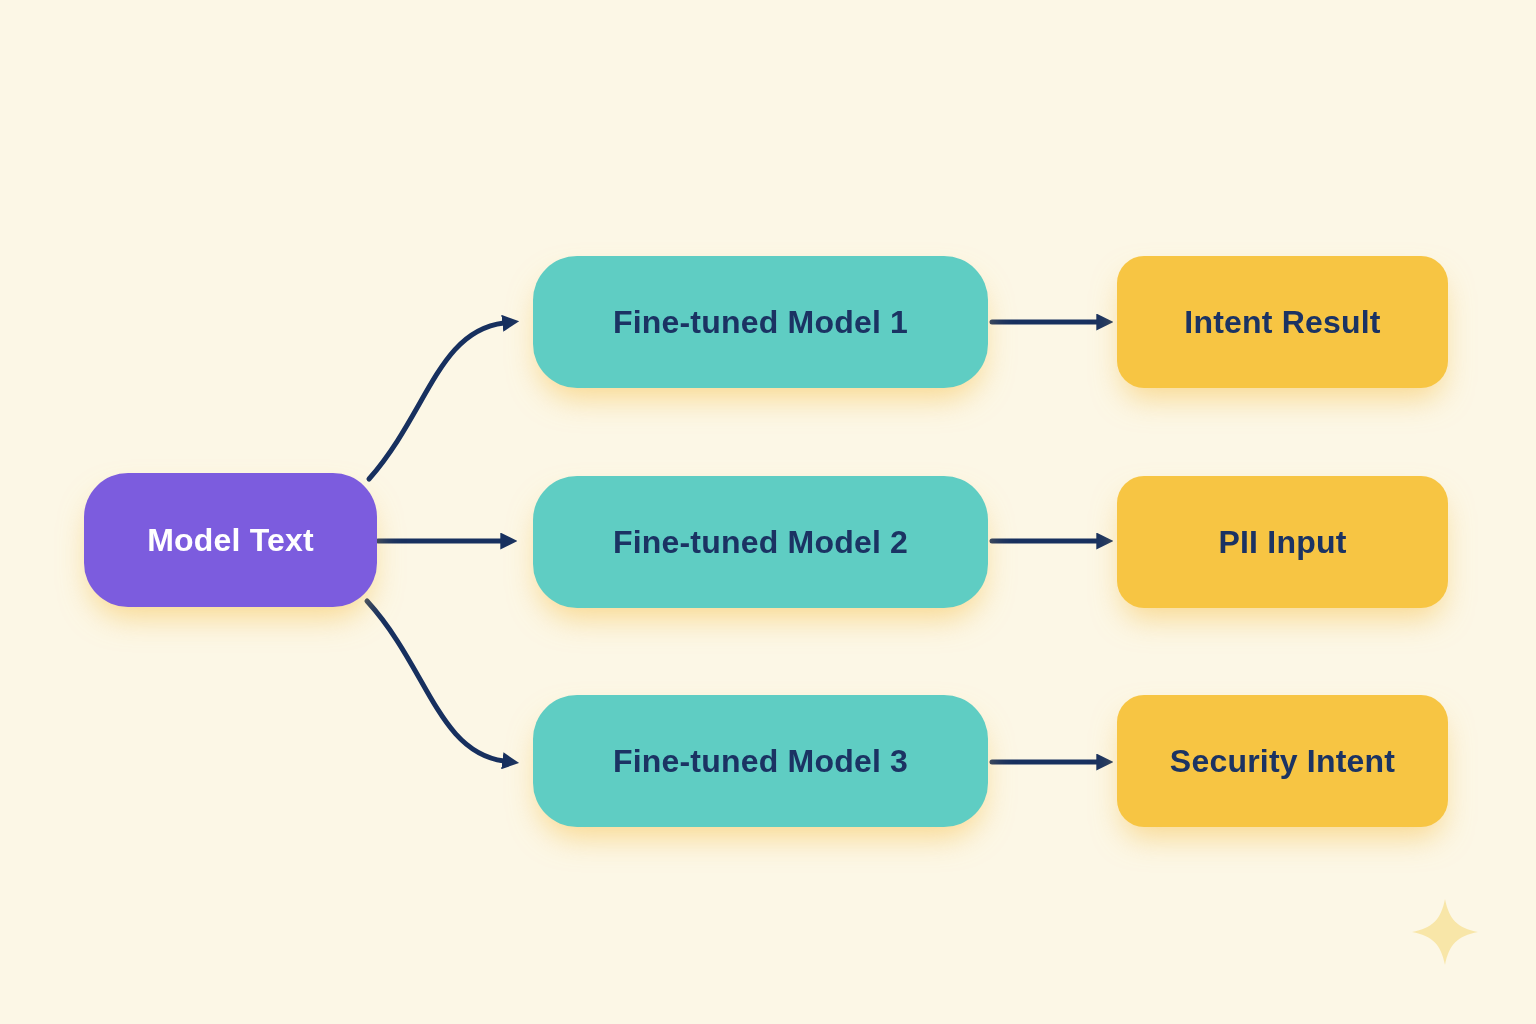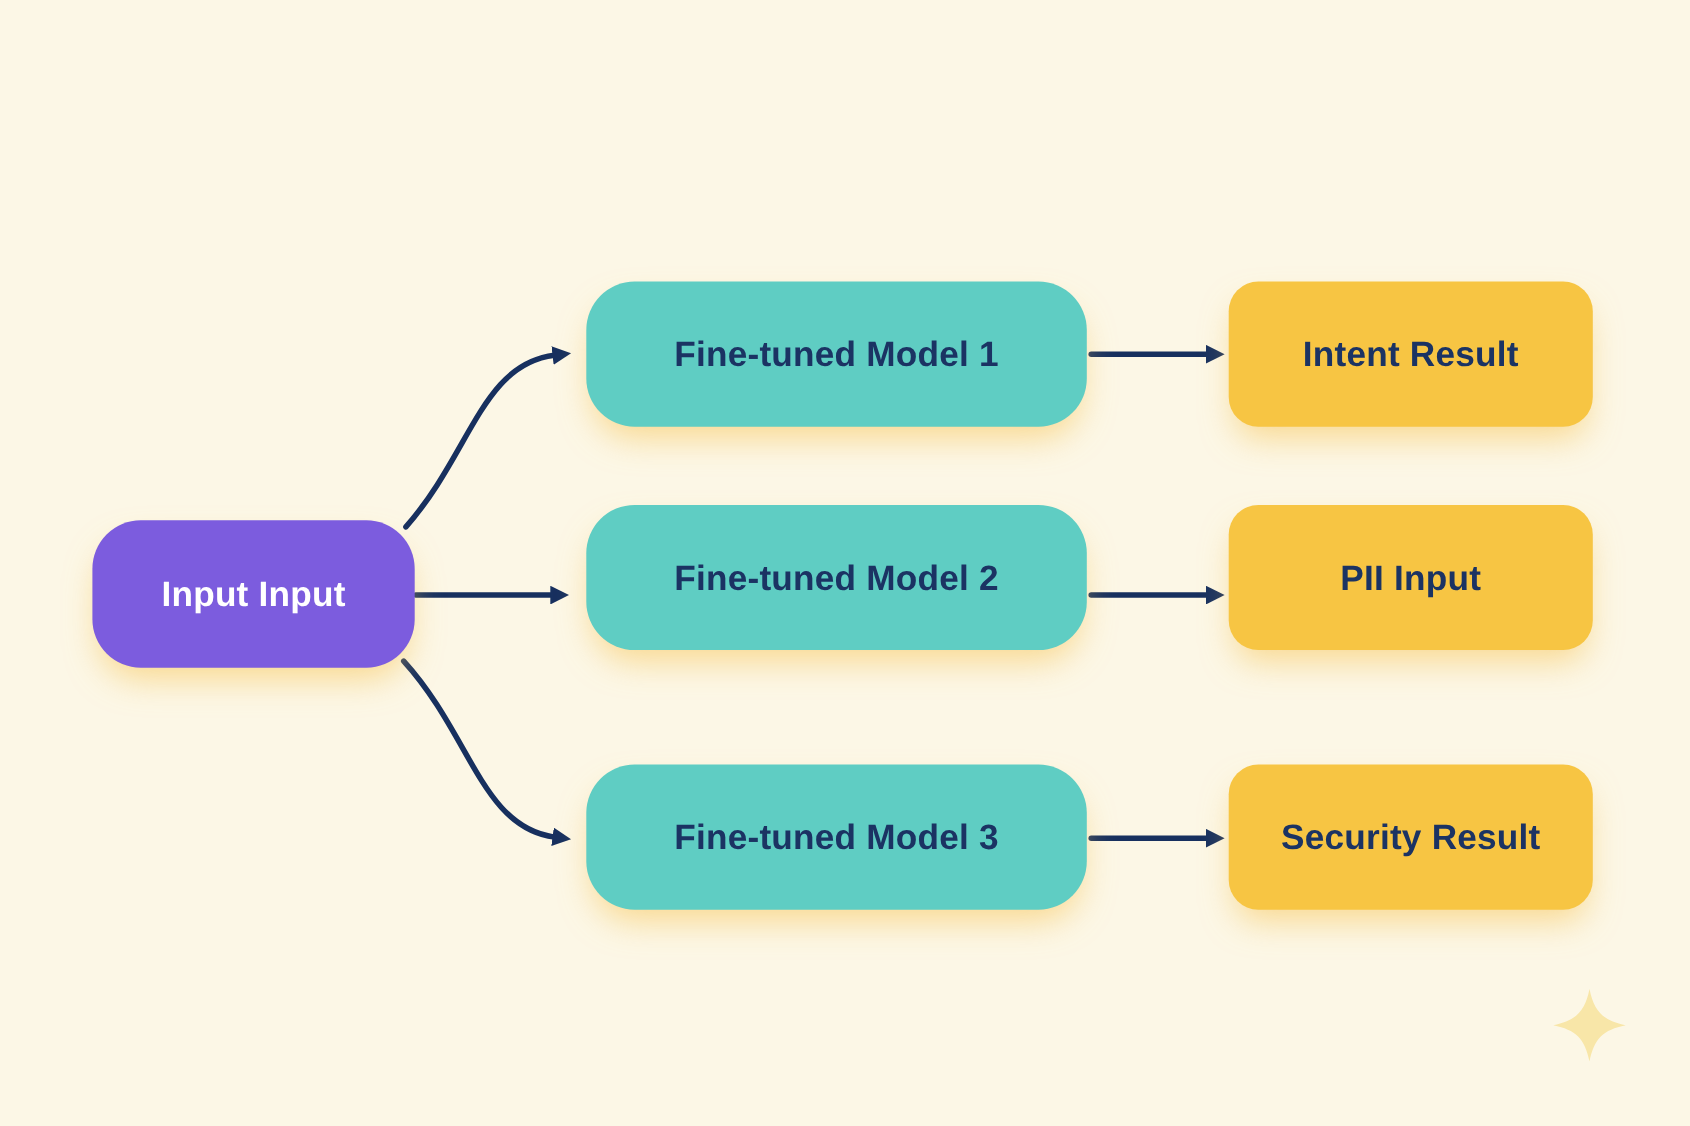--- a/index.html
+++ b/index.html
@@ -60,21 +60,21 @@
     background: var(--model-fill);
     color: var(--node-text);
   }
   .result-node {
     left: 1117px; width: 331px; height: 132px;
     background: var(--result-fill);
     color: var(--node-text);
     border-radius: 27px;
   }
   .row-1 { top: 256px; }
-  .row-2 { top: 459px; }
+  .row-2 { top: 476px; }
   .row-3 { top: 695px; }
   .sparkle {
     position: absolute;
     left: 1412px; top: 899px;
     width: 66px; height: 66px;
   }
   .sparkle path { fill: var(--sparkle); }
 </style>
 </head>
 <body>
@@ -89,40 +89,40 @@
     </defs>
     <path class="flow" d="M 369 479 C 428 412, 438 331, 504 323" marker-end="url(#arrowhead)"></path>
     <path class="flow" d="M 378 541 L 502 541" marker-end="url(#arrowhead)"></path>
     <path class="flow" d="M 367 601 C 428 668, 438 752, 504 761" marker-end="url(#arrowhead)"></path>
     <path class="flow" d="M 992 322 L 1098 322" marker-end="url(#arrowhead)"></path>
     <path class="flow" d="M 992 541 L 1098 541" marker-end="url(#arrowhead)"></path>
     <path class="flow" d="M 992 762 L 1098 762" marker-end="url(#arrowhead)"></path>
   </svg>
 
   <div class="node input-node">
-    <span class="label">Input Input</span>
+    <span class="label">Model Text</span>
   </div>
 
   <div class="node model-node row-1">
     <span class="label">Fine-tuned Model 1</span>
   </div>
   <div class="node model-node row-2">
     <span class="label">Fine-tuned Model 2</span>
   </div>
   <div class="node model-node row-3">
     <span class="label">Fine-tuned Model 3</span>
   </div>
 
   <div class="node result-node row-1">
     <span class="label">Intent Result</span>
   </div>
   <div class="node result-node row-2">
     <span class="label">PII Input</span>
   </div>
   <div class="node result-node row-3">
-    <span class="label">Security Result</span>
+    <span class="label">Security Intent</span>
   </div>
 
   <svg class="sparkle" viewBox="0 0 64 64" xmlns="http://www.w3.org/2000/svg">
     <path d="M 32 0 C 36 20, 44 28, 64 32 C 44 36, 36 44, 32 64 C 28 44, 20 36, 0 32 C 20 28, 28 20, 32 0 Z"></path>
   </svg>
 
 </div>
 
 </body></html>

